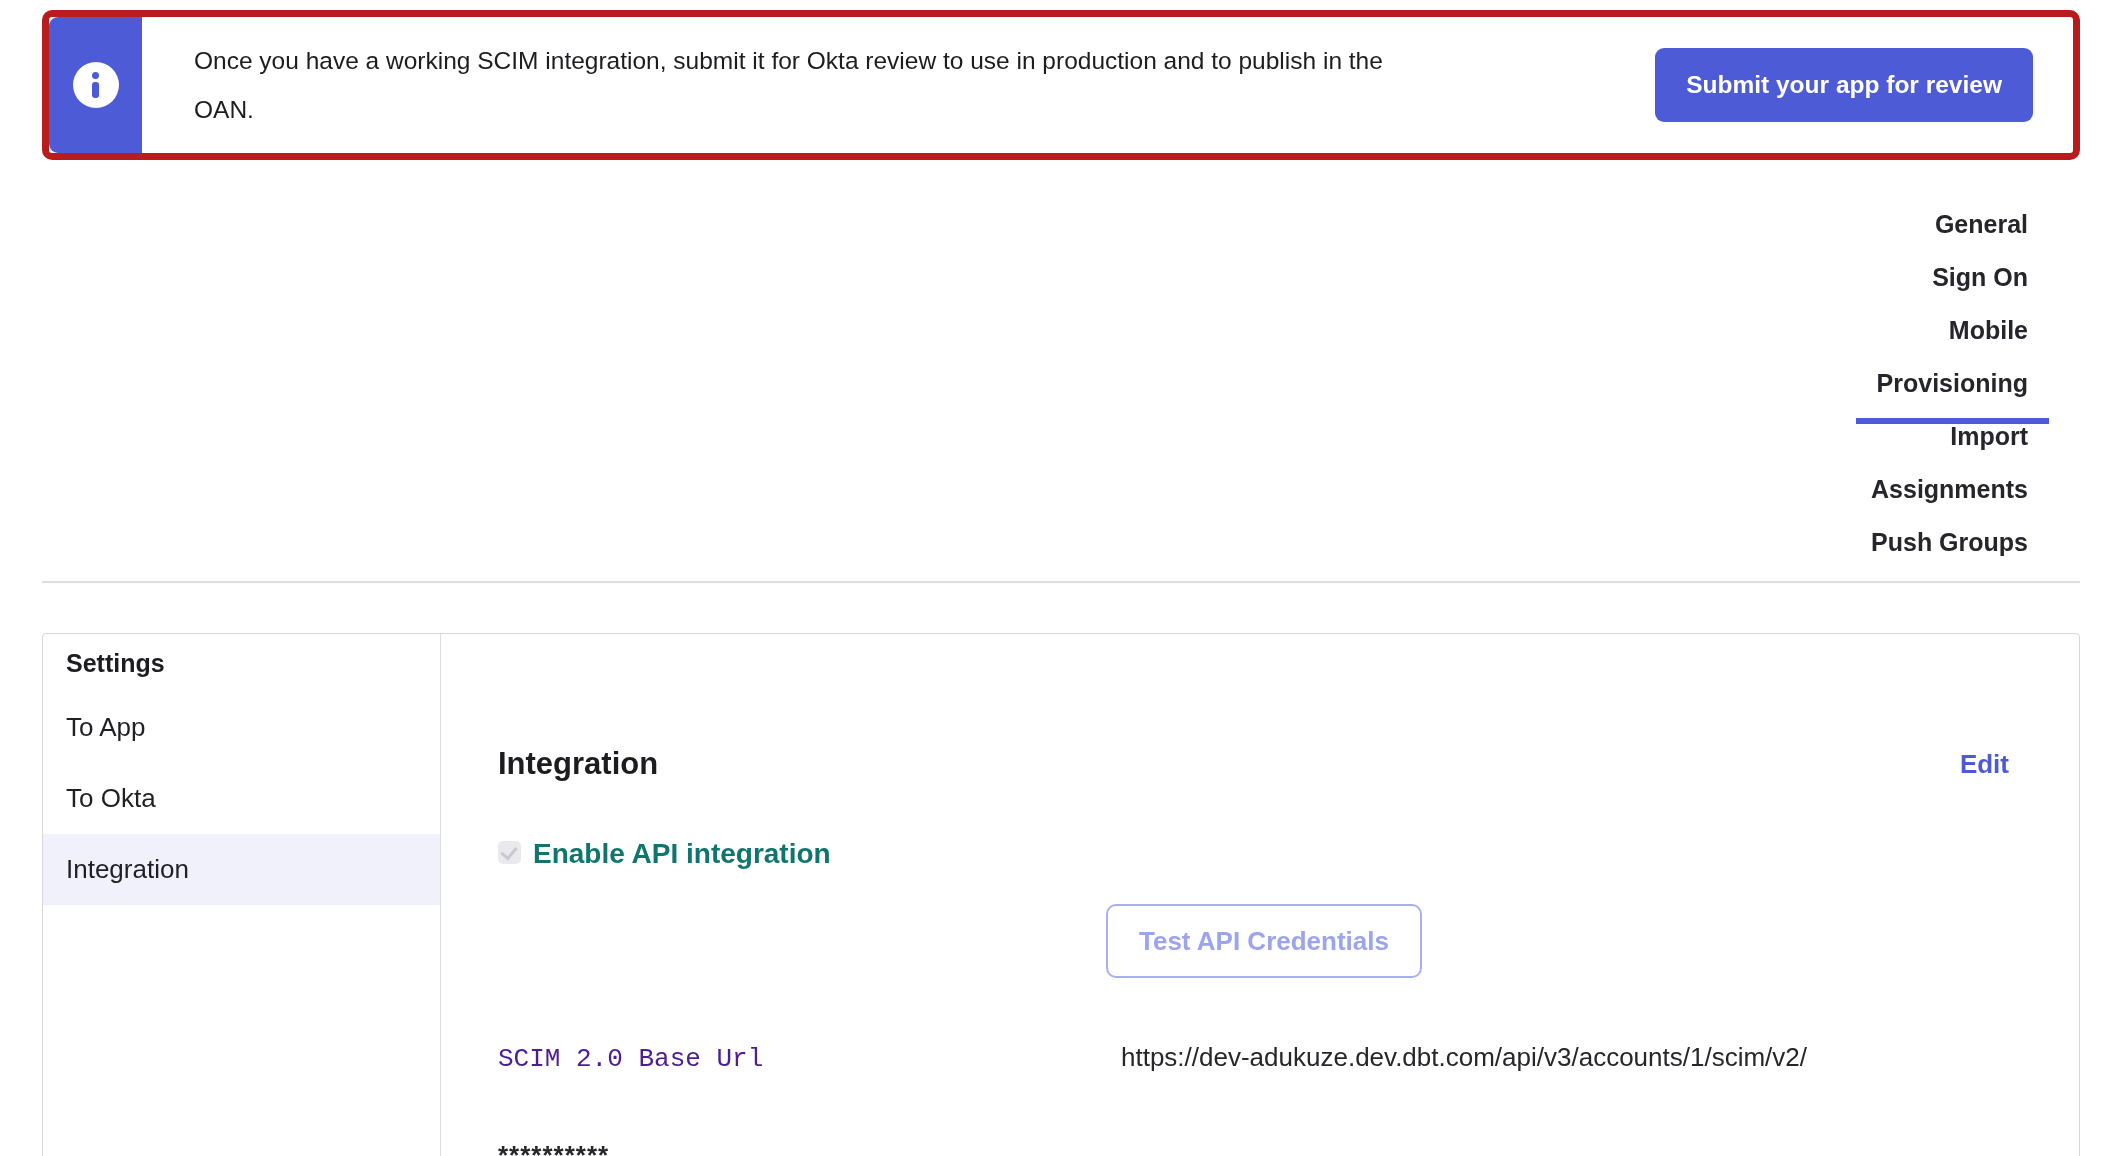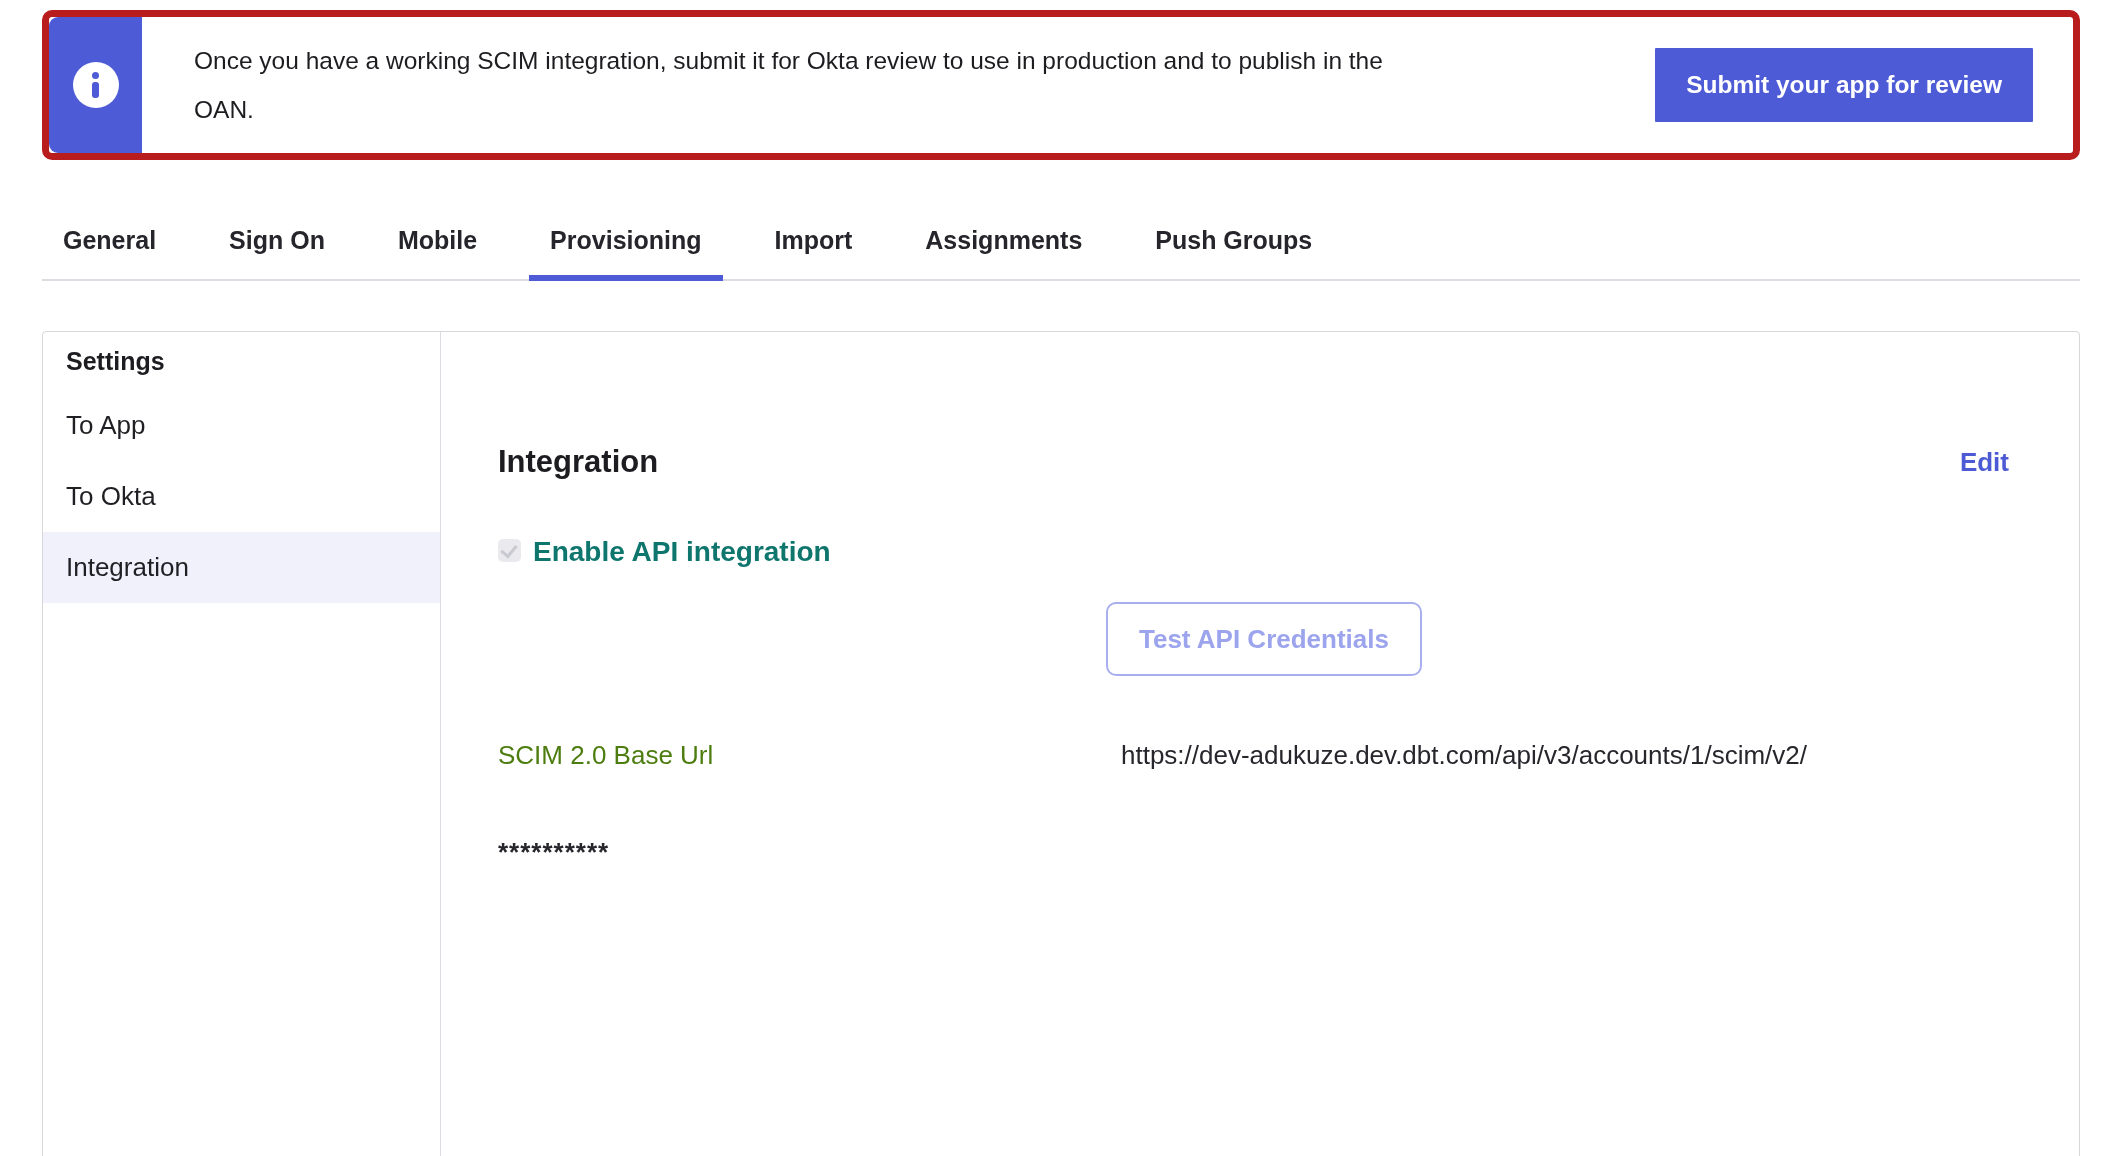--- a/index.html
+++ b/index.html
@@ -27,30 +27,30 @@
   .info-circle .dot{width:7px;height:7px;border-radius:50%;background:#4e5bd6;margin-bottom:3px;}
   .info-circle .bar{width:7px;height:16px;border-radius:3px;background:#4e5bd6;}
   .info-glyph{display:flex;flex-direction:column;align-items:center;}
   .banner-text{
     flex:1;display:flex;align-items:center;padding-left:52px;
     font-size:24.5px;line-height:49px;color:#1d1d21;
   }
   .banner-text span{display:block;max-width:1215px;}
   .banner-btn{
     align-self:center;margin-right:40px;flex:0 0 auto;
-    background:#4e5bd6;color:#ffffff;border:none;border-radius:1px;
+    background:#4e5bd6;color:#ffffff;border:none;border-radius:9px;
     font-family:inherit;font-weight:bold;font-size:24.5px;
     height:74px;padding:0 31px;cursor:pointer;
   }
 
   
   .tabbar{
-    margin:16px 42px;padding-top:50px;
+    margin:0 42px;padding-top:50px;
     border-bottom:2px solid #dcdce2;
-    display:flex;align-items:flex-end;
+    display:flex;align-items:flex-end;flex-direction:column;
   }
   .tab{
     position:relative;padding:0 21px 24px 21px;margin-right:31px;
     font-size:25px;font-weight:bold;color:#25252b;cursor:pointer;white-space:nowrap;
   }
   .tab.active::after{
     content:"";position:absolute;left:0;right:0;bottom:-2px;height:6px;background:#4e5bd6;
   }
 
   
@@ -88,21 +88,21 @@
 
   .description{margin-top:88px;font-size:25.5px;color:#5e5e63;}
 
   .test-btn{
     margin:34px 7px 0 608px;height:74px;padding:0 31px;
     background:#ffffff;border:2px solid #a8afee;border-radius:10px;
     color:#9ba4ec;font-family:inherit;font-weight:bold;font-size:26px;cursor:pointer;
   }
 
   .field-row{display:flex;align-items:baseline;margin-top:64px;}
-  .field-label{width:623px;flex:0 0 623px;font-size:26px;color:#4d7c0f;}
+  .field-label{width:623px;flex:0 0 623px;font-size:26px;color:#4c1d95;font-family:Liberation Mono, monospace;}
   .field-value{font-size:26px;color:#26262c;}
   .field-value.masked{font-weight:bold;letter-spacing:1px;}
   .field-row + .field-row{margin-top:66px;}
 </style>
 </head>
 <body>
 
 <div class="banner">
   <div class="banner-accent">
     <div class="info-circle">

